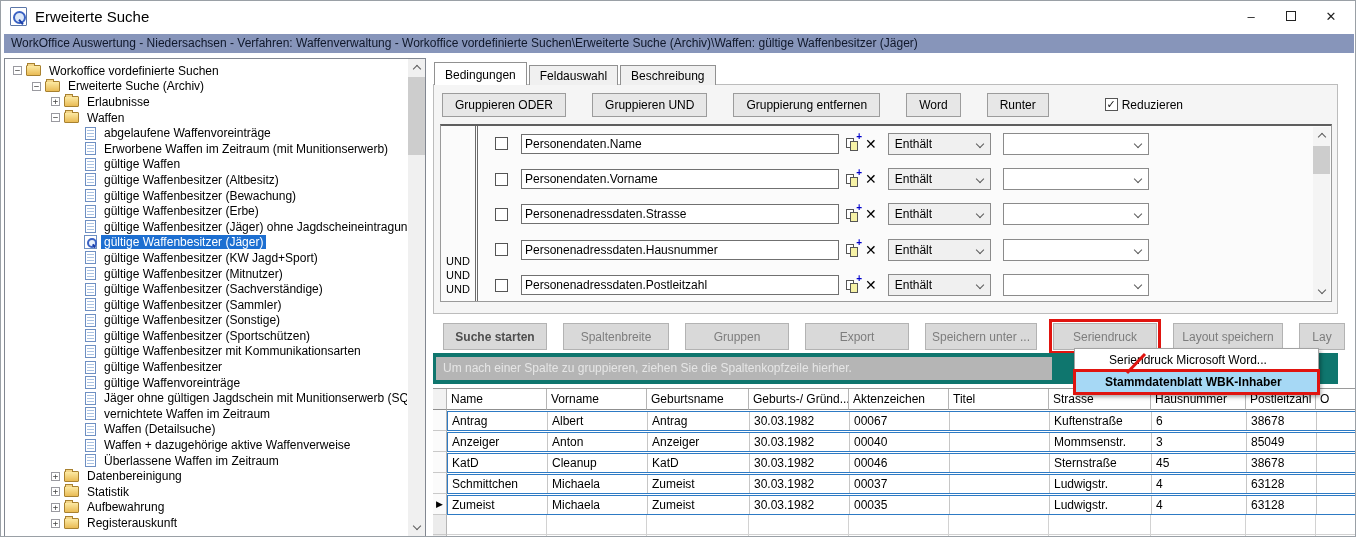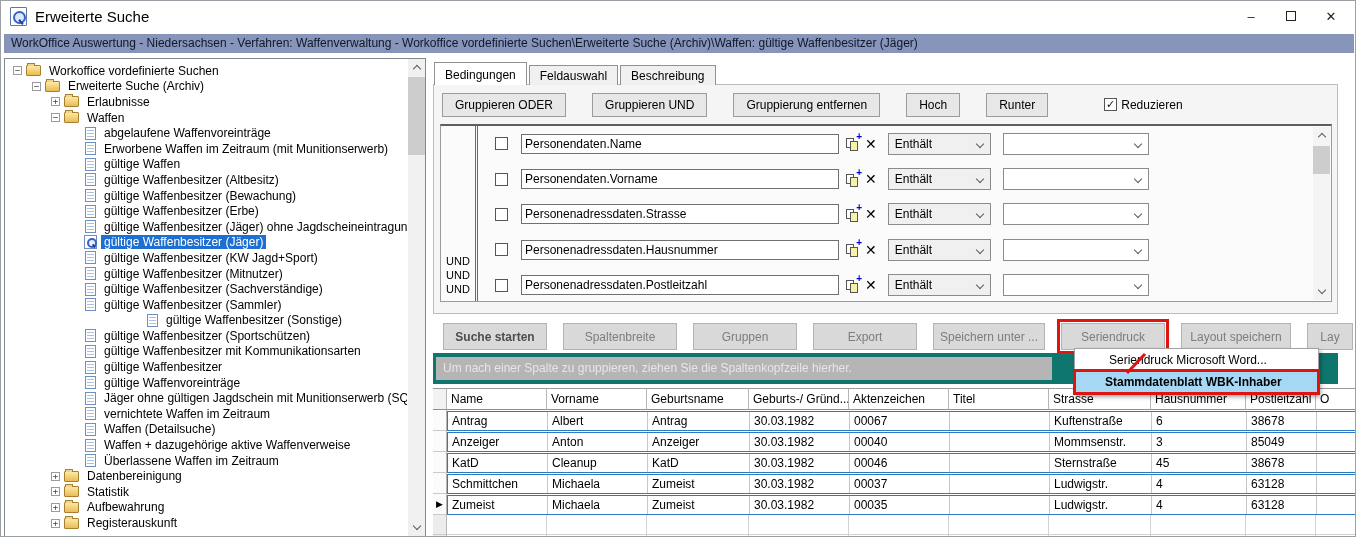--- a/index.html
+++ b/index.html
@@ -214,21 +214,21 @@
         <div class="tree-row" style="padding-left: 65px;">
           <span class="expander-space"></span>
           <span class="doc-icon"></span>
           <span class="tree-label">gültige Waffenbesitzer (Sachverständige)</span>
         </div>
         <div class="tree-row" style="padding-left: 65px;">
           <span class="expander-space"></span>
           <span class="doc-icon"></span>
           <span class="tree-label">gültige Waffenbesitzer (Sammler)</span>
         </div>
-        <div class="tree-row" style="padding-left: 65px; justify-content: center;">
+        <div class="tree-row" style="padding-left: 65px;">
           <span class="expander-space"></span>
           <span class="doc-icon"></span>
           <span class="tree-label">gültige Waffenbesitzer (Sonstige)</span>
         </div>
         <div class="tree-row" style="padding-left: 65px;">
           <span class="expander-space"></span>
           <span class="doc-icon"></span>
           <span class="tree-label">gültige Waffenbesitzer (Sportschützen)</span>
         </div>
         <div class="tree-row" style="padding-left: 65px;">
@@ -309,21 +309,21 @@
         <div class="tab active">Bedingungen</div>
         <div class="tab">Feldauswahl</div>
         <div class="tab">Beschreibung</div>
       </div>
 
     <div class="tabcontent">
       <div class="cond-toolbar" id="cond-toolbar">
           <div class="tb-btn">Gruppieren ODER</div>
           <div class="tb-btn">Gruppieren UND</div>
           <div class="tb-btn">Gruppierung entfernen</div>
-          <div class="tb-btn">Hoch</div>
+          <div class="tb-btn">Word</div>
           <div class="tb-btn">Runter</div>
           <div class="reduce-wrap">
             <span class="checkbox">✓</span>
             <span class="label">Reduzieren</span>
           </div>
         </div>
       <div class="cond-box">
         <div class="op-col">
           <div class="op-labels" id="op-labels">
               <div>UND</div>
@@ -410,21 +410,21 @@
           <div class="vs-thumb"></div>
           <div class="vs-arrow down">
               <span class="chev"></span>
             </div>
         </div>
       </div>
     </div>
 
     <div class="actions" id="actions">
         <div class="act-btn primary" style="width: 104px;">Suche starten</div>
-        <div class="act-btn" style="width: 114px;">Spaltenbreite</div>
+        <div class="act-btn" style="width: 106px;">Spaltenbreite</div>
         <div class="act-btn" style="width: 104px;">Gruppen</div>
         <div class="act-btn" style="width: 104px;">Export</div>
         <div class="act-btn" style="width: 112px;">Speichern unter ...</div>
         <div class="act-btn redbox" style="width: 104px;">Seriendruck</div>
         <div class="act-btn" style="width: 110px;">Layout speichern</div>
         <div class="act-btn" style="width: 46px;">Lay</div>
       </div>
 
     <div class="groupbar">
       <div class="groupbar-inner">Um nach einer Spalte zu gruppieren, ziehen Sie die Spaltenkopfzeile hierher.</div>

